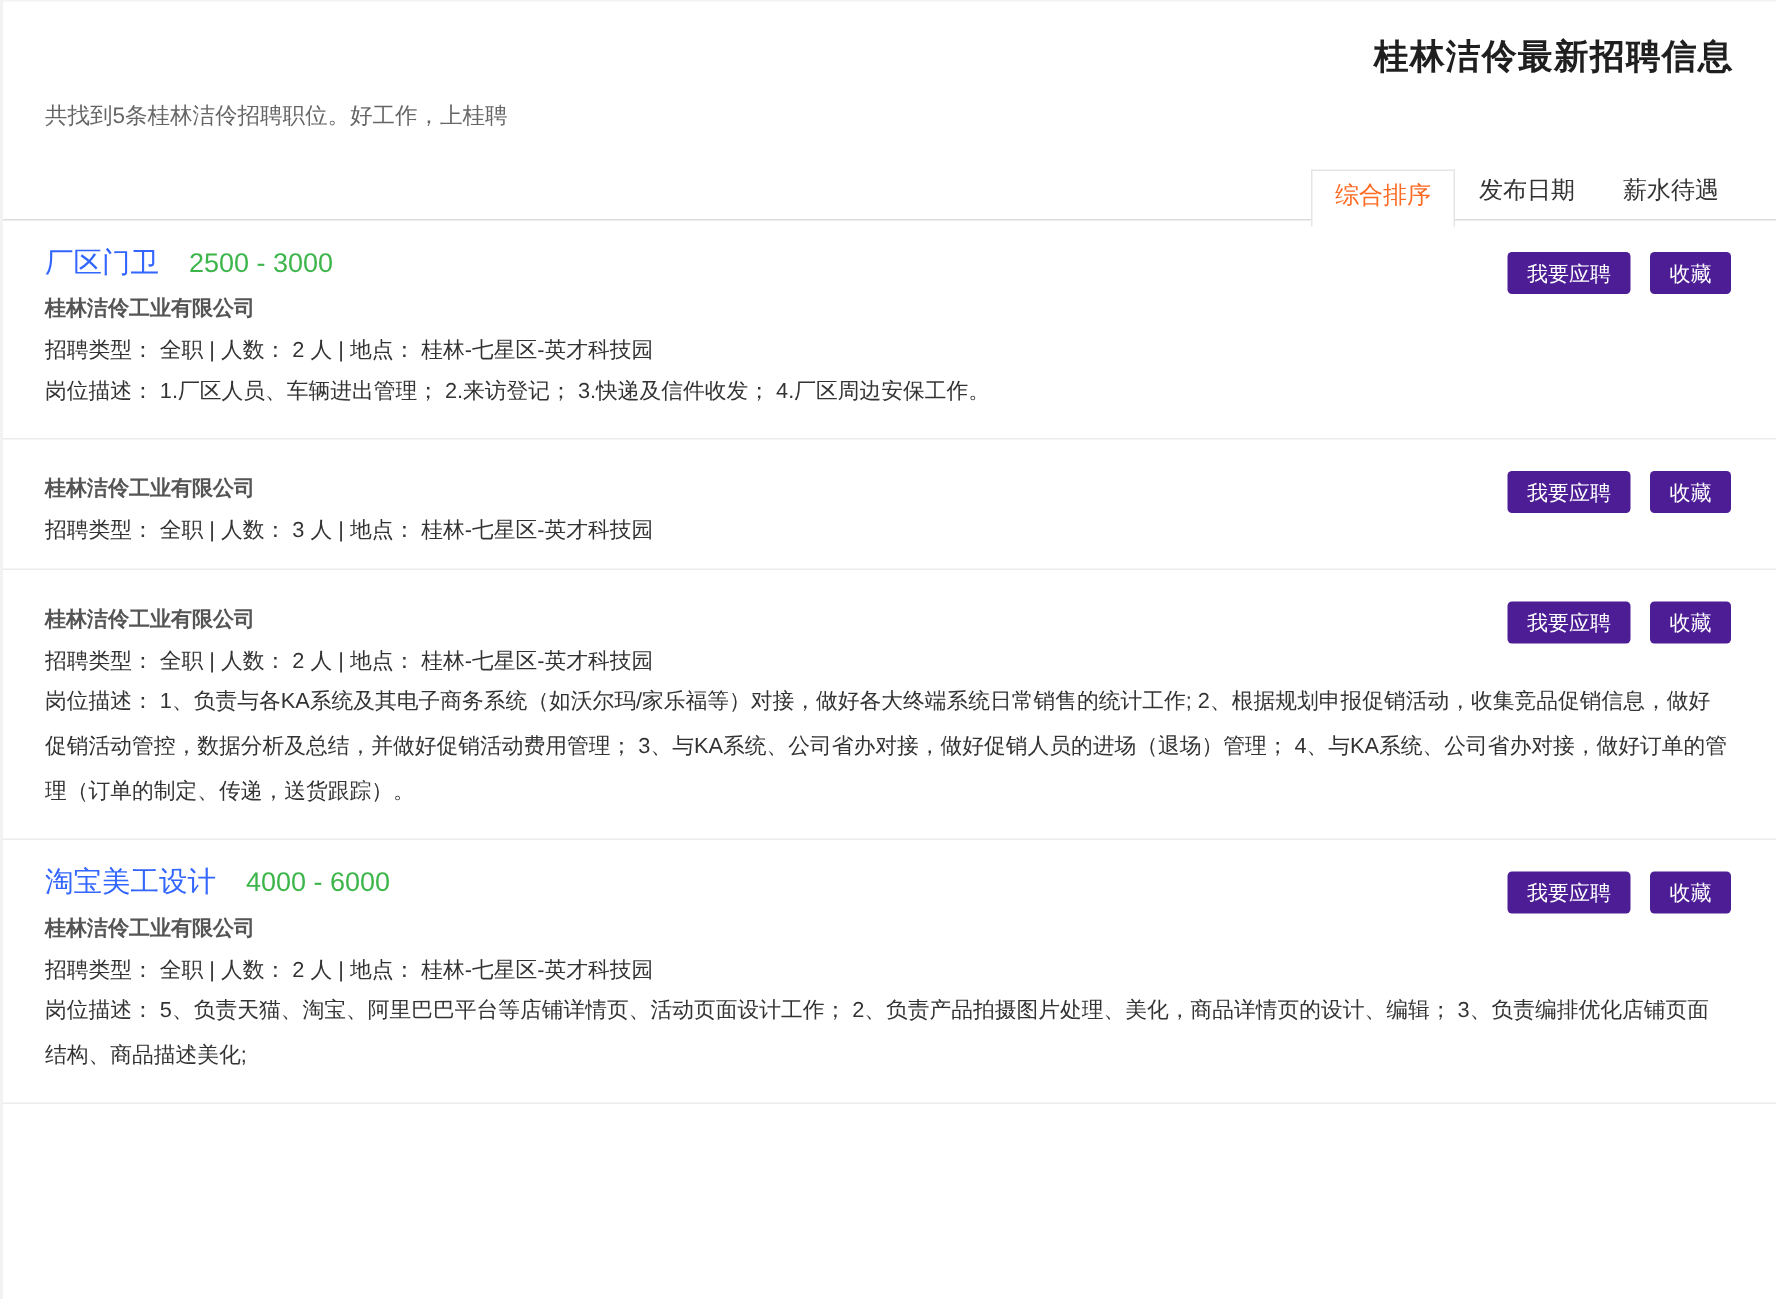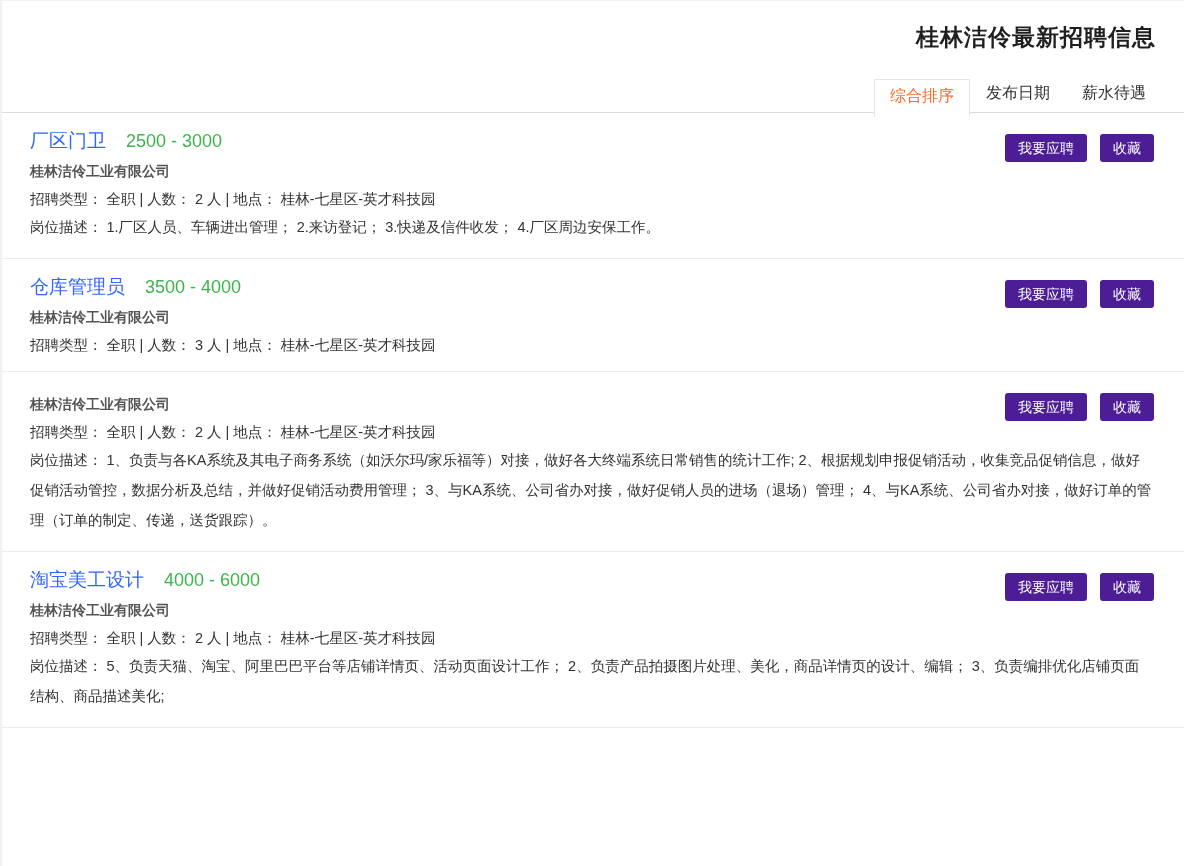--- a/index.html
+++ b/index.html
@@ -110,20 +110,21 @@
     padding:7px 13px;
     cursor:pointer;
     line-height:1;
   }
 </style>
 </head>
 <body>
 
 <div class="header">
   <h1 class="page-title">桂林洁伶最新招聘信息</h1>
+  <div class="page-subtitle">共找到5条桂林洁伶招聘职位。好工作，上桂聘</div>
 </div>
 
 <div class="tabbar">
   <div class="tab active">综合排序</div>
   <div class="tab">发布日期</div>
   <div class="tab">薪水待遇</div>
 </div>
 
 <div class="job-list">
 
@@ -138,24 +139,20 @@
     </div>
     <div class="job-company">桂林洁伶工业有限公司</div>
     <div class="job-meta">招聘类型： 全职 | 人数： 2 人 | 地点： 桂林-七星区-英才科技园</div>
     <div class="job-desc">岗位描述： 1.厂区人员、车辆进出管理； 2.来访登记； 3.快递及信件收发； 4.厂区周边安保工作。</div>
   </div>
 
   <div class="job-item">
     <div class="job-actions">
       <button class="btn">我要应聘</button>
       <button class="btn">收藏</button>
-    </div>
-    <div class="job-title-row">
-      <a class="job-title">仓库管理员</a>
-      <span class="job-salary">3500 - 4000</span>
     </div>
     <div class="job-company">桂林洁伶工业有限公司</div>
     <div class="job-meta">招聘类型： 全职 | 人数： 3 人 | 地点： 桂林-七星区-英才科技园</div>
   </div>
 
   <div class="job-item">
     <div class="job-actions">
       <button class="btn">我要应聘</button>
       <button class="btn">收藏</button>
     </div>

